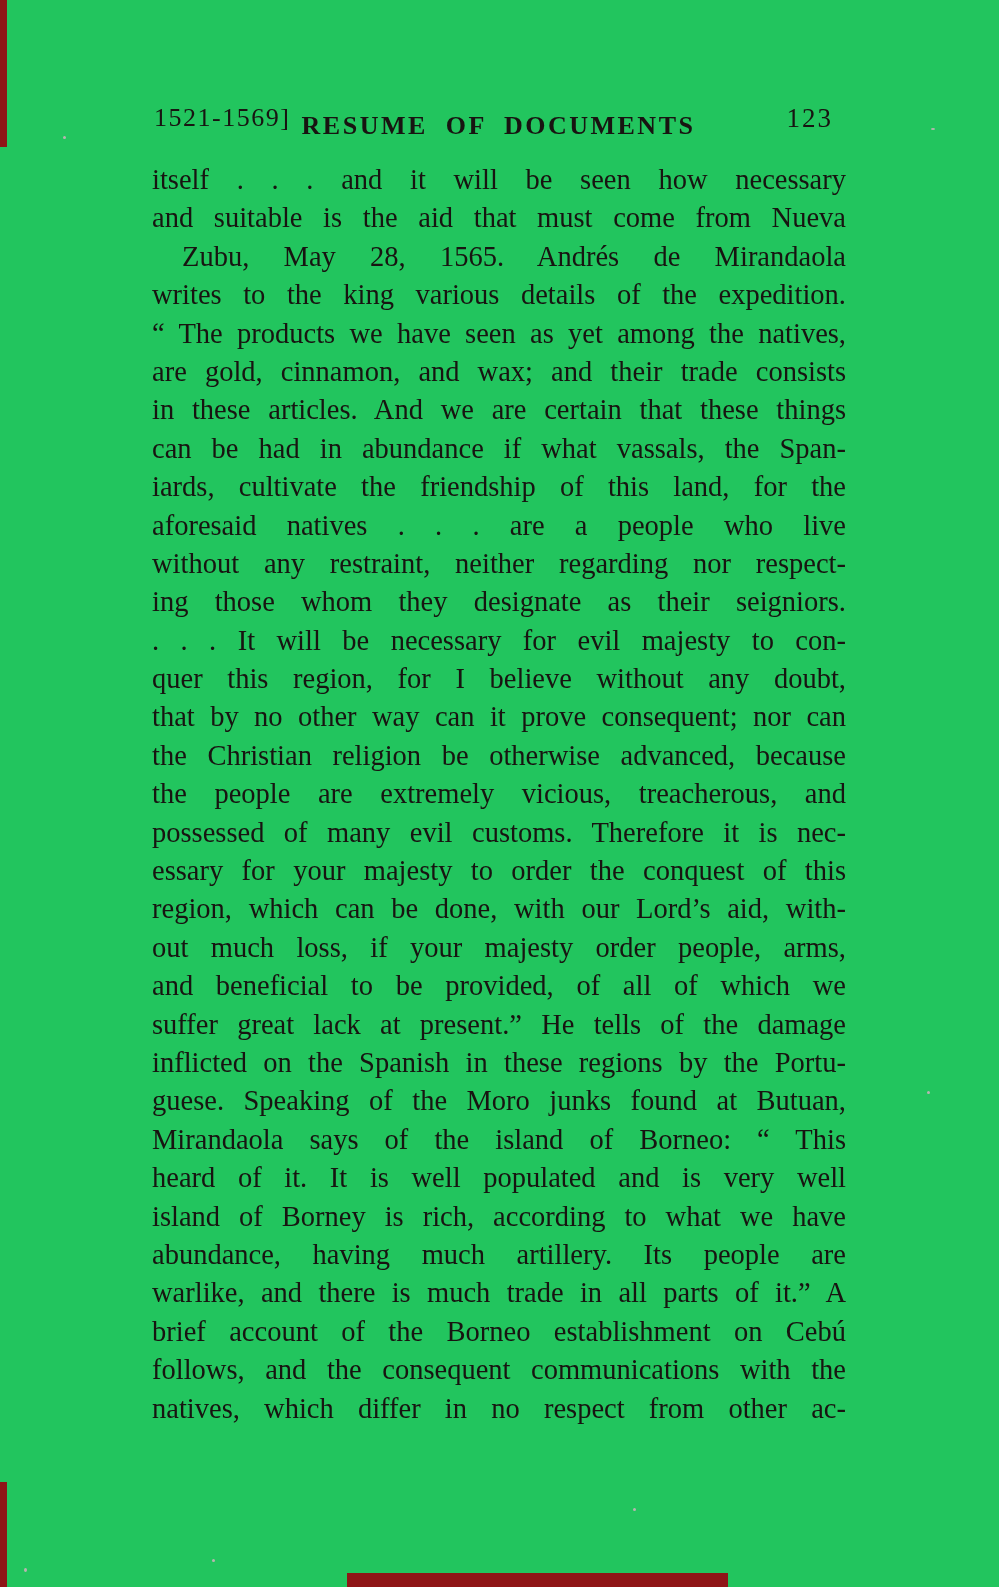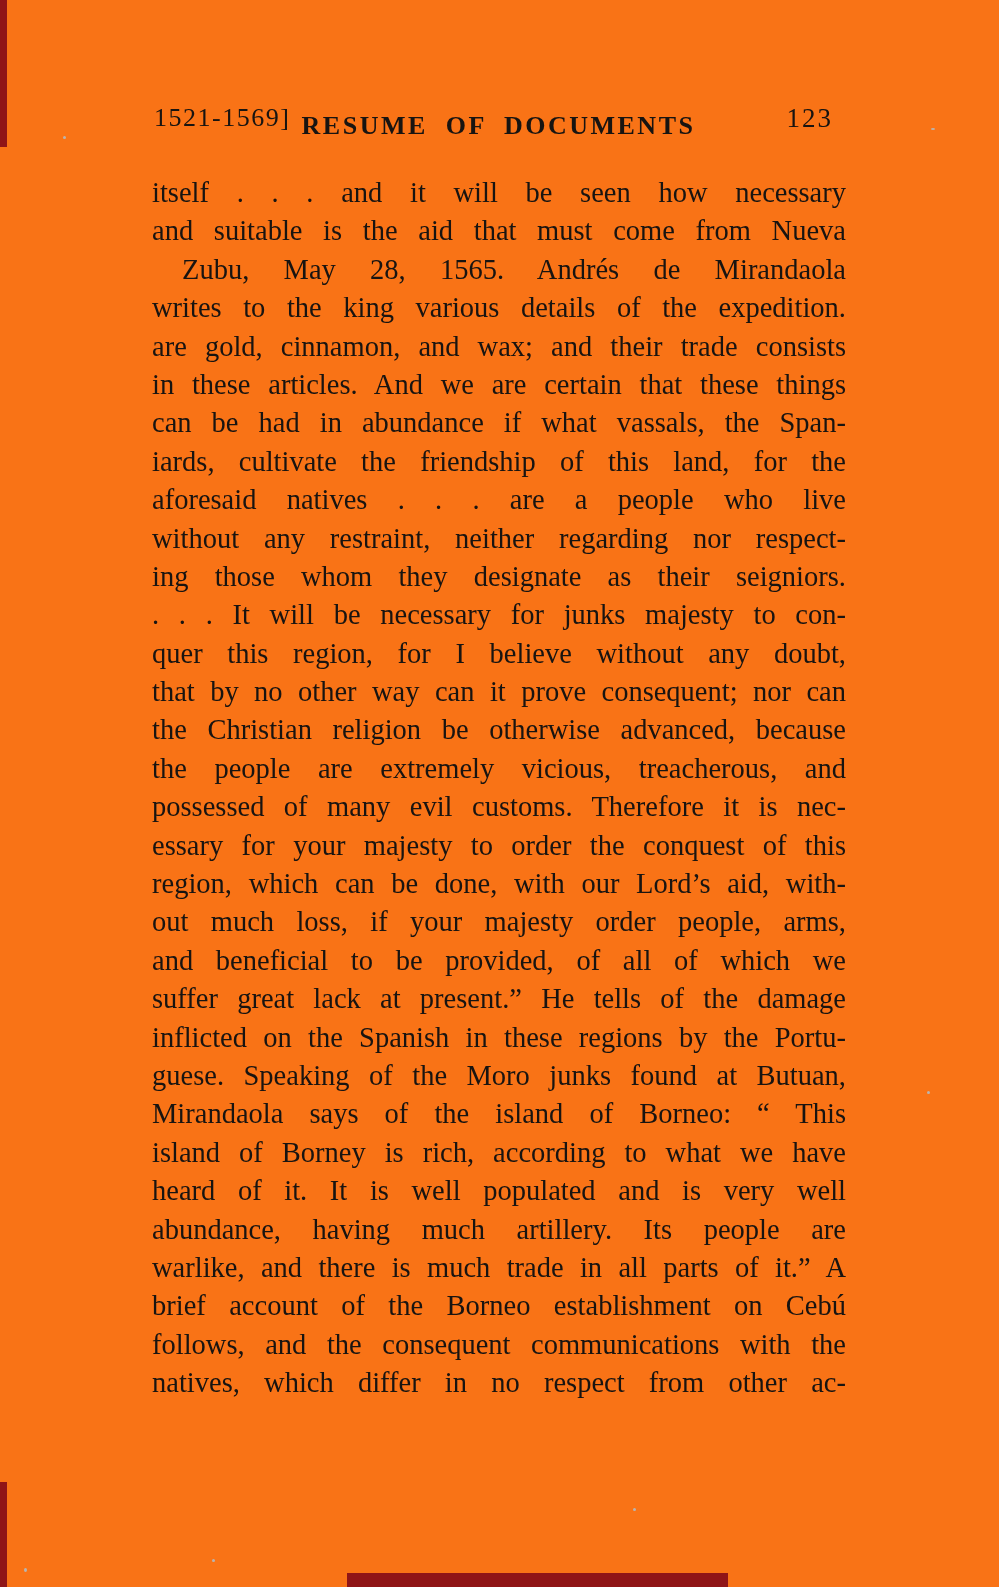--- a/index.html
+++ b/index.html
@@ -6,21 +6,21 @@
   body {
     width: 999px; height: 1587px;
     background: #ffffff;
     position: relative;
     overflow: hidden;
     font-family: "Liberation Serif", "DejaVu Serif", serif;
     color: #181411;
   }
   .page {
     position: absolute; inset: 0;
-    background: #f97316;
+    background: #22c55e;
   }
   
   .running-head {
     position: absolute;
     left: 152px; top: 103px; width: 693px; height: 34px;
   }
   .head-left {
     position: absolute; left: 2px; top: 0;
     font-size: 26px; letter-spacing: 1.5px;
   }
@@ -29,21 +29,21 @@
     text-align: center;
     font-size: 26px; letter-spacing: 2.5px; word-spacing: 9px; font-weight: bold;
   }
   .head-page-num {
     position: absolute; right: 12px; top: 0;
     font-size: 27px; letter-spacing: 2px;
   }
   
   .text-block {
     position: absolute;
-    left: 152px; top: 161px; width: 694px; margin-top: 13px;
+    left: 152px; top: 161px; width: 694px;
   }
   .line {
     font-size: 28.5px;
     line-height: 38.4px;
     height: 38.4px;
     white-space: nowrap;      
     white-space: normal;
     text-align: justify;
     text-align-last: justify;
     overflow: hidden;
@@ -72,43 +72,44 @@
     <span class="head-left">1521-1569]</span>
     <span class="head-title">RESUME OF DOCUMENTS</span>
     <span class="head-page-num">123</span>
   </div>
 
   <div class="text-block">
     <div class="line">itself .  .  . and it will be seen how necessary</div>
     <div class="line">and suitable is the aid that must come from Nueva</div>
     <div class="line indent">Zubu, May 28, 1565.  Andrés de Mirandaola</div>
     <div class="line">writes to the king various details of the expedition.</div>
+    <div class="line">“ The products we have seen as yet among the natives,</div>
     <div class="line">are gold, cinnamon, and wax; and their trade consists</div>
     <div class="line">in these articles.  And we are certain that these things</div>
     <div class="line">can be had in abundance if what vassals, the Span-</div>
     <div class="line">iards, cultivate the friendship of this land, for the</div>
     <div class="line">aforesaid natives .  .  . are a people who live</div>
     <div class="line">without any restraint, neither regarding nor respect-</div>
     <div class="line">ing those whom they designate as their seigniors.</div>
-    <div class="line">.  .  .  It will be necessary for junks majesty to con-</div>
+    <div class="line">.  .  .  It will be necessary for evil majesty to con-</div>
     <div class="line">quer this region, for I believe without any doubt,</div>
     <div class="line">that by no other way can it prove consequent; nor can</div>
     <div class="line">the Christian religion be otherwise advanced, because</div>
     <div class="line">the people are extremely vicious, treacherous, and</div>
     <div class="line">possessed of many evil customs.  Therefore it is nec-</div>
     <div class="line">essary for your majesty to order the conquest of this</div>
     <div class="line">region, which can be done, with our Lord’s aid, with-</div>
     <div class="line">out much loss, if your majesty order people, arms,</div>
     <div class="line">and beneficial to be provided, of all of which we</div>
     <div class="line">suffer great lack at present.”  He tells of the damage</div>
     <div class="line">inflicted on the Spanish in these regions by the Portu-</div>
     <div class="line">guese.  Speaking of the Moro junks found at Butuan,</div>
     <div class="line">Mirandaola says of the island of Borneo: “ This</div>
+    <div class="line">heard of it.  It is well populated and is very well</div>
     <div class="line">island of Borney is rich, according to what we have</div>
-    <div class="line">heard of it.  It is well populated and is very well</div>
     <div class="line">abundance, having much artillery.  Its people are</div>
     <div class="line">warlike, and there is much trade in all parts of it.”  A</div>
     <div class="line">brief account of the Borneo establishment on Cebú</div>
     <div class="line">follows, and the consequent communications with the</div>
     <div class="line">natives, which differ in no respect from other ac-</div>
   </div>
 
   <div class="edge-mark edge-left-top"></div>
   <div class="edge-mark edge-left-bottom"></div>
   <div class="edge-mark edge-bottom"></div>

